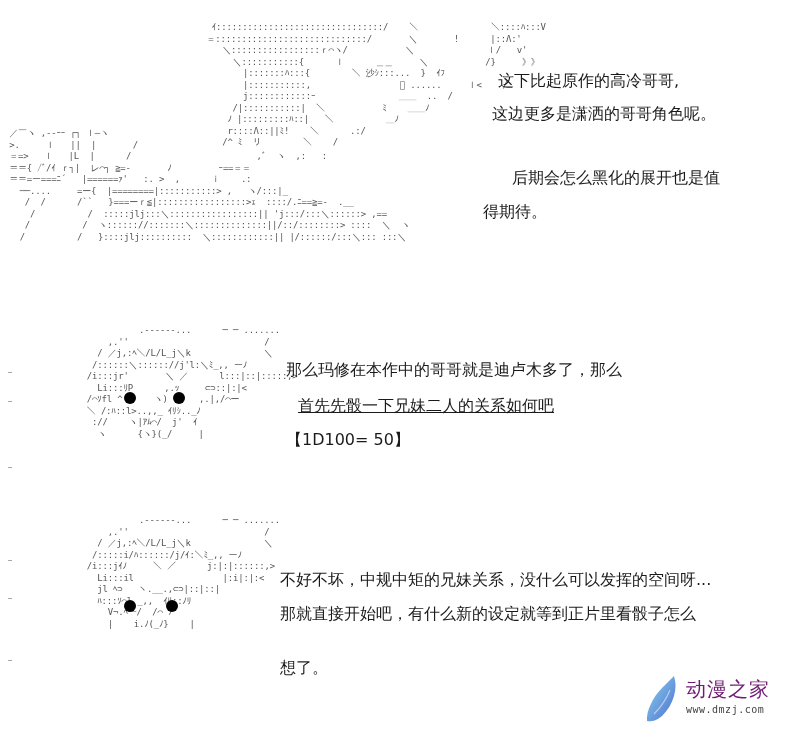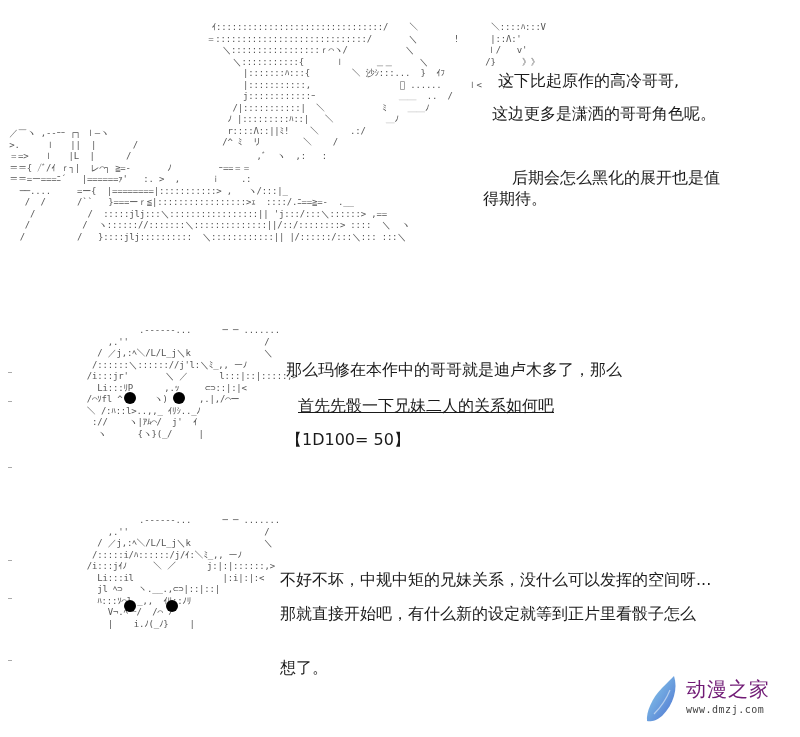--- a/index.html
+++ b/index.html
@@ -46,21 +46,21 @@
    ──....     =ー{  |========|:::::::::::&gt; ,   ヽ/:::|_
     /  /      /``   }===ーｒ≦|:::::::::::::::::&gt;ｪ  ::::/.ﾆ==≧=-  .__
      /          /  :::::jlj:::＼:::::::::::::::::|| 'j:::/:::＼::::::&gt; ,==
     /          /  ヽ:::::://:::::::＼::::::::::::::||/::/::::::::&gt; ::::  ＼  ヽ
    /          /   }::::jlj::::::::::  ＼::::::::::::|| |/::::::/:::＼::: :::＼
 </pre>
 
 <div class="txt" style="left:498px; top:71px;">这下比起原作的高冷哥哥,</div>
 <div class="txt" style="left:492px; top:104px;">这边更多是潇洒的哥哥角色呢。</div>
 <div class="txt" style="left:512px; top:168px;">后期会怎么黑化的展开也是值</div>
-<div class="txt" style="left:483px; top:189px;">得期待。</div>
+<div class="txt" style="left:483px; top:202px;">得期待。</div>
 
 <pre class="aa" style="left:66px; top:325px;">              .------...      ─ ─ .......
         ,.''                          /
       / ／j,:ﾍ＼/L/L_j＼k              ＼
      /::::::＼:::::://j'l:＼ﾐ_,, ーﾉ
     /i:::jr'       ＼ ／      l:::|::|:::::,&gt;
       Li:::ﾘP      ,.ｯ     ⊂⊃::|:|&lt;
     /⌒ｿfl ^      ヽ)      ,.|,/⌒ー
     ＼ /:ﾊ::l&gt;..,,_ ｲﾘｼ.._ﾉ
      ://    ヽ|ｱﾑ⌒/  j'  ｲ

